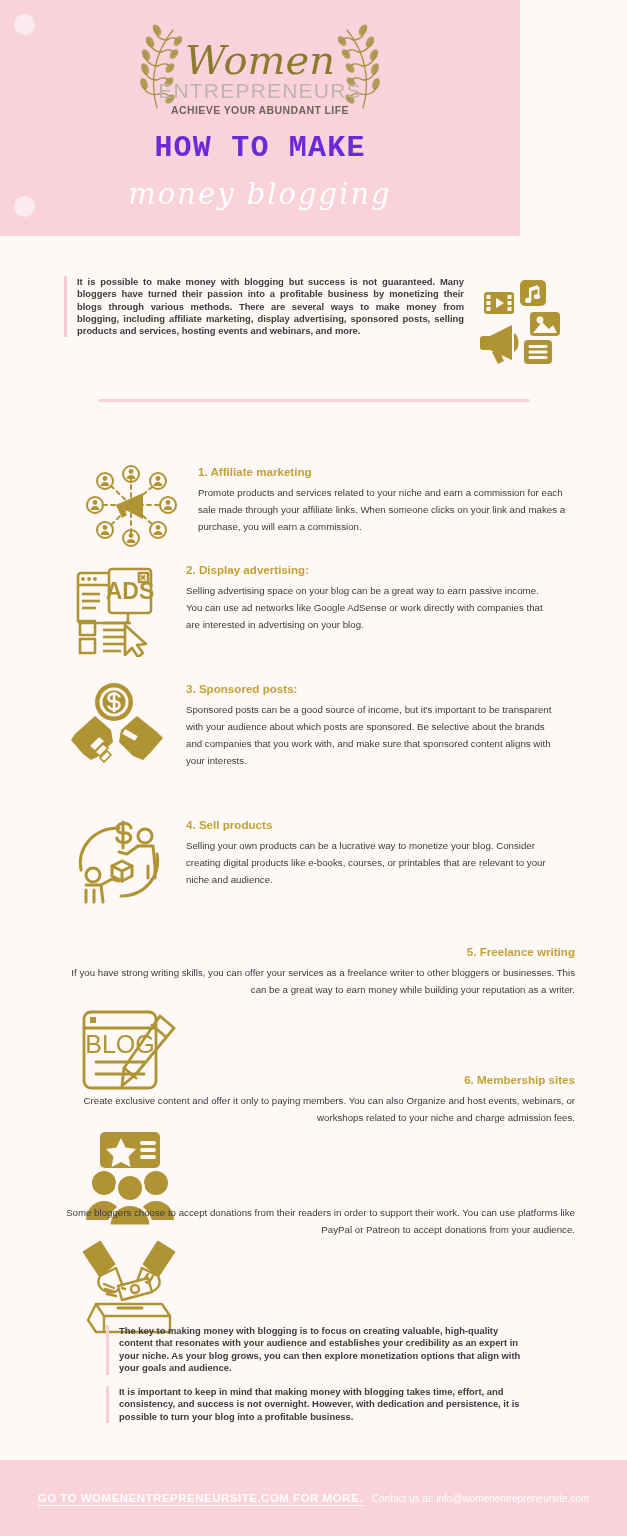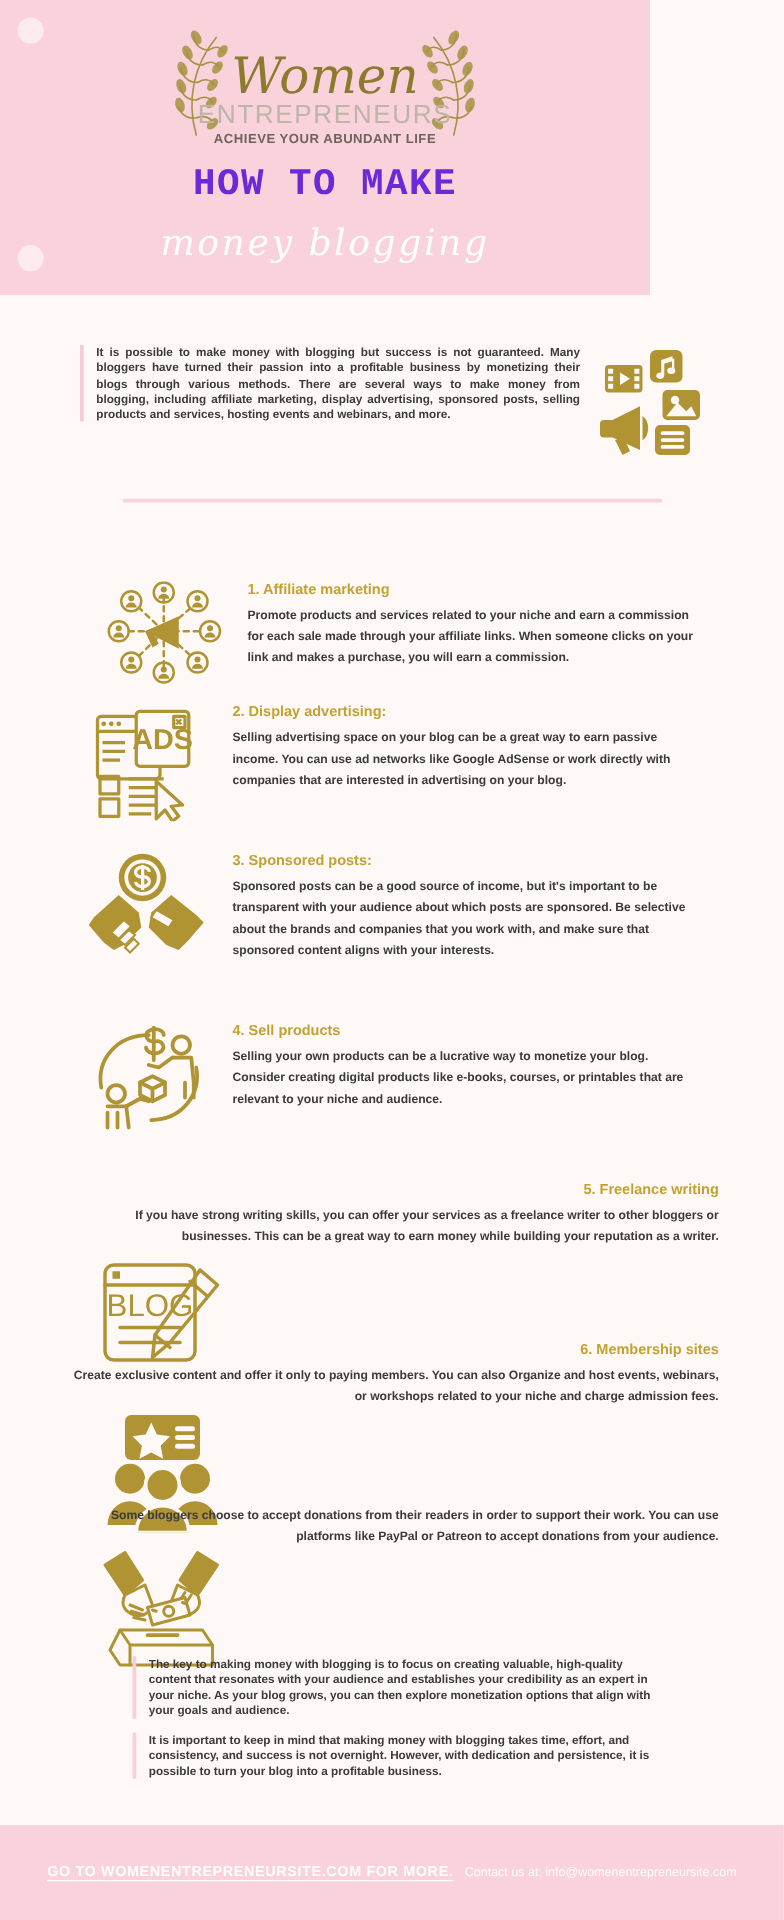--- a/index.html
+++ b/index.html
@@ -103,21 +103,21 @@
     font-size:11.6px;
     font-weight:bold;
     color:#C2A233;
     line-height:14px;
     margin-bottom:5px;
   }
   .sec-desc {
     font-size:9.7px;
     line-height:17px;
     color:#3B3B3B;
-    font-weight:700;
+    font-weight:400;
   }
   .section.left-icon .sec-body { text-align:left; }
   .section.right-icon { flex-direction:column; }
   .section.right-icon .sec-body { text-align:right; }
 
   
   #sec1 { left:76px; top:437px;  width:490px;margin-top:28px; }
   #sec2 { left:64px; top:563px;  width:490px; }
   #sec3 { left:64px; top:682px;  width:490px; }
   #sec4 { left:64px; top:818px;  width:490px; }

